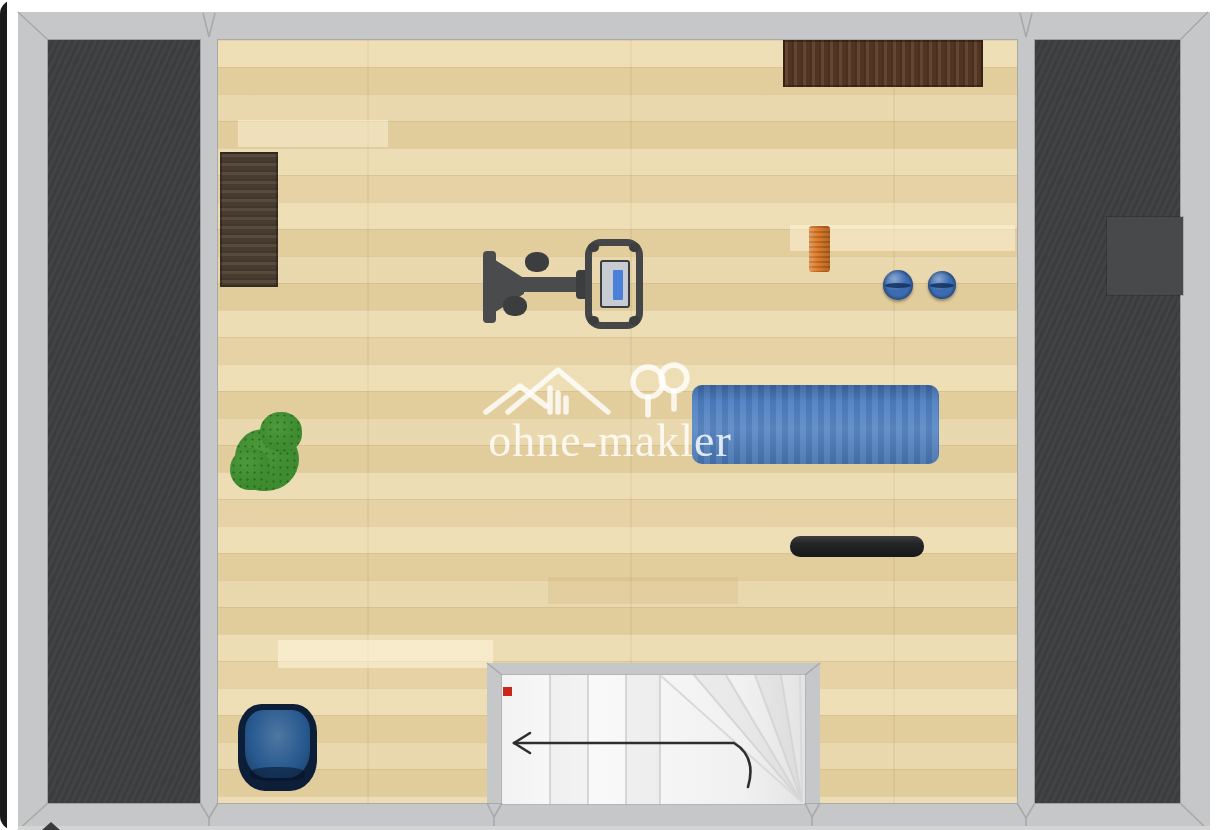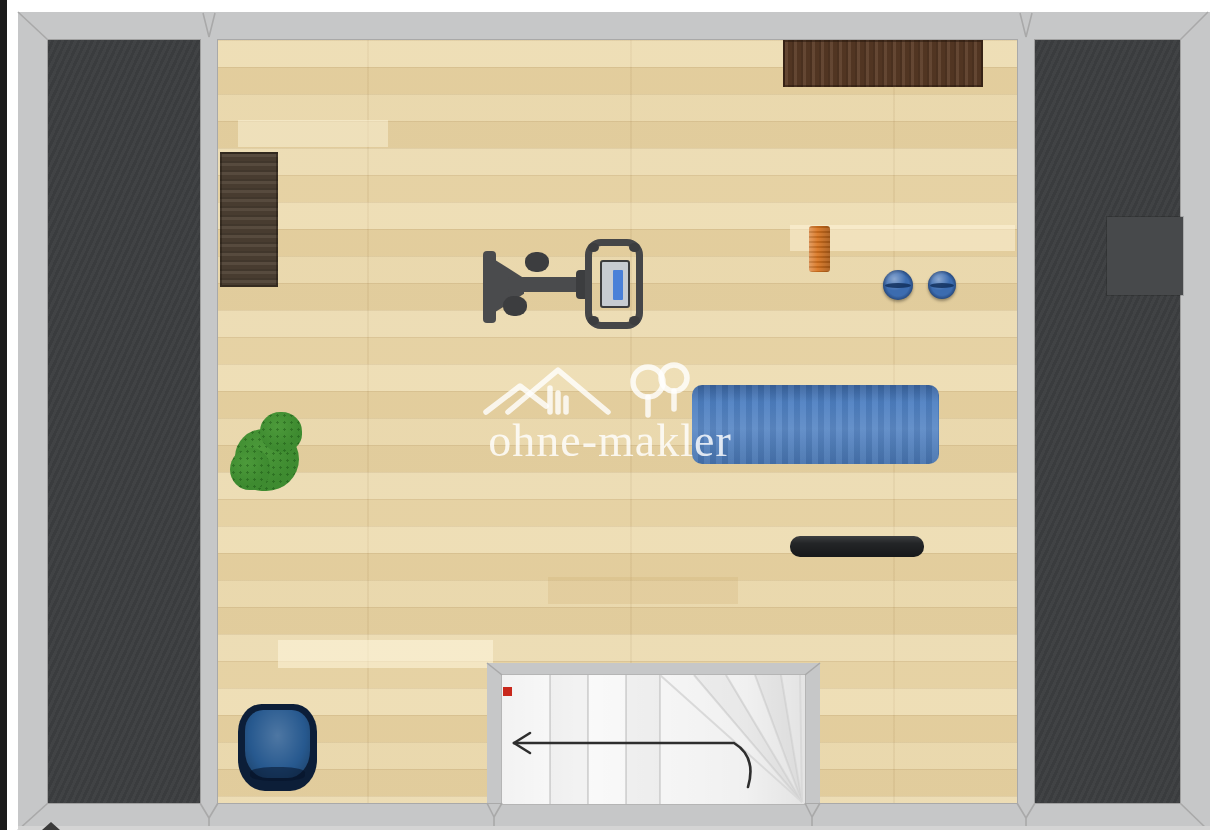--- a/index.html
+++ b/index.html
@@ -1,17 +1,17 @@
 <!DOCTYPE html>
 <html><head>
 <meta charset="utf-8">
 <style>
   html,body{margin:0;padding:0;background:#ffffff;}
   #canvas{position:relative;width:1221px;height:830px;background:#ffffff;overflow:hidden;
-          font-family:"Liberation Serif", serif;}
+          font-family:"Liberation Serif", serif;border-radius:14px;}
   .abs{position:absolute;}
   
   .wall{position:absolute;background:#c6c7c8;}
   .seam-svg{position:absolute;left:0;top:0;pointer-events:none;z-index:40;}
   
   .dark-area{position:absolute;box-shadow:0 0 0 1px #9f9f9f;
      background-image:repeating-linear-gradient(115deg, rgba(255,255,255,0.02) 0 3px, rgba(0,0,0,0.05) 3px 6px);}
   .skylight{position:absolute;left:72px;top:177px;width:76px;height:78px;box-shadow:0 0 0 1px rgba(0,0,0,0.15);}
   
   .floor{position:absolute;left:218px;top:40px;width:799px;height:763px;

